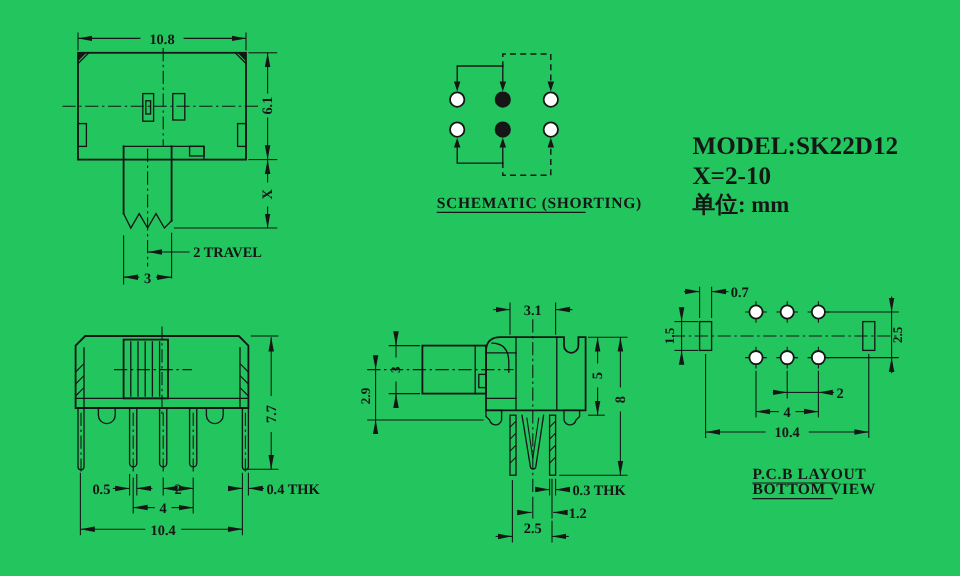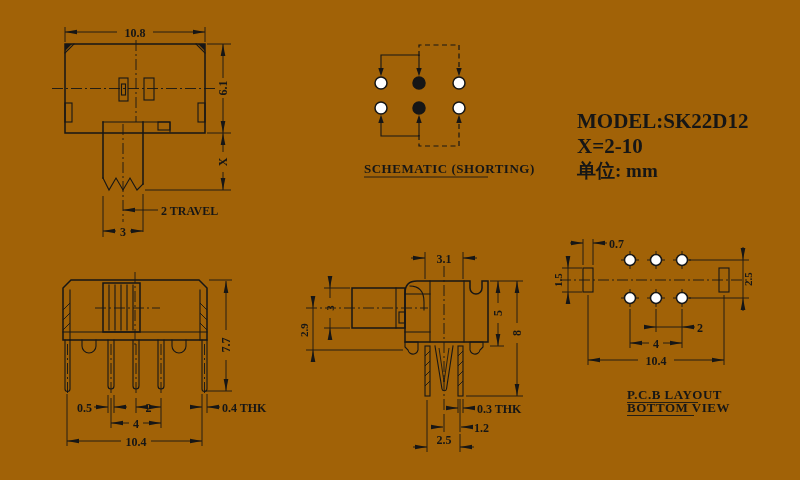--- a/index.html
+++ b/index.html
@@ -1,16 +1,16 @@
 <!DOCTYPE html>
 <html><head>
 <meta charset="utf-8">
 <style>
   html,body{margin:0;padding:0;background:#fff;}
-  .stage{position:relative;width:800px;height:480px;background:#a16207;overflow:hidden;}
+  .stage{position:relative;width:800px;height:480px;background:#22c55e;overflow:hidden;}
   svg{position:absolute;left:0;top:0;}
   .ol{fill:none;stroke:#161616;stroke-width:1.5;stroke-linejoin:miter;stroke-linecap:square;}
   .ol2{fill:none;stroke:#161616;stroke-width:1.1;stroke-linecap:square;}
   .thin{fill:none;stroke:#161616;stroke-width:0.9;stroke-linecap:butt;}
   .cl{fill:none;stroke:#161616;stroke-width:0.9;stroke-dasharray:11 3 2 3;}
   .dsh{fill:none;stroke:#161616;stroke-width:1.2;stroke-dasharray:5 3.5;}
   .arr{fill:#161616;stroke:none;}
   text{fill:#161616;}
   .dim{font:700 12px "Liberation Serif",serif;}
   .dims{font:700 11px "Liberation Serif",serif;}

